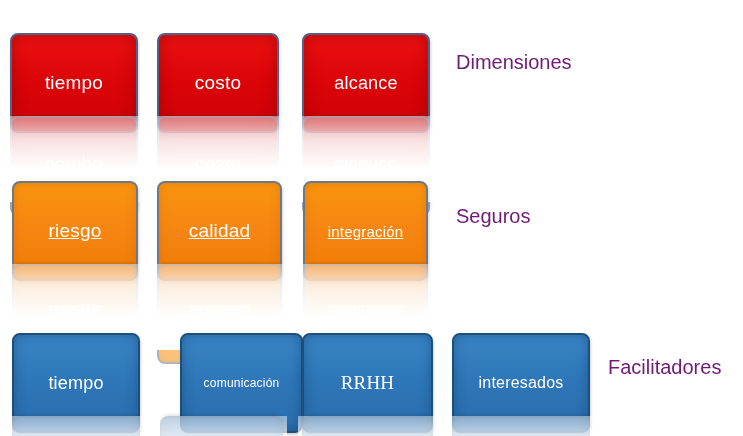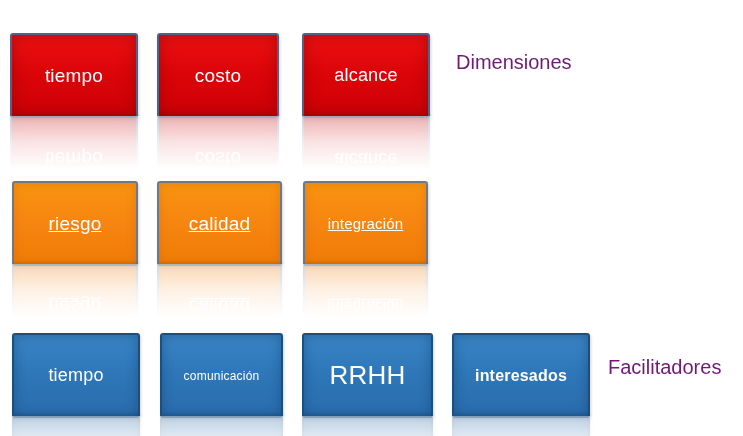--- a/index.html
+++ b/index.html
@@ -16,22 +16,22 @@
     overflow: hidden;
   }
   .box-wrap {
     position: absolute;
   }
   .box {
     position: absolute;
     top: 0;
     left: 0;
     width: 100%;
-    height: 85px;
-    border-radius: 3px;
+    height: 100px;
+    border-radius: 8px;
     border: 2px solid transparent;
     box-sizing: border-box;
     display: flex;
     align-items: center;
     justify-content: center;
     color: #ffffff;
     letter-spacing: 0.2px;
     white-space: nowrap;
   }
   .t-red {
@@ -84,20 +84,21 @@
     <div class="box-wrap" style="left: 157px; top: 33px; width: 122px;">
       <div class="box t-red" style="border-color: rgb(81, 97, 138); font-size: 19px;">costo</div>
       <div class="box t-red mirror" style="border-color: rgb(81, 97, 138); font-size: 19px;">costo</div>
       <div class="fade"></div>
     </div>
     <div class="box-wrap" style="left: 302px; top: 33px; width: 128px;">
       <div class="box t-red" style="border-color: rgb(81, 97, 138); font-size: 18px;">alcance</div>
       <div class="box t-red mirror" style="border-color: rgb(81, 97, 138); font-size: 18px;">alcance</div>
       <div class="fade"></div>
     </div>
+    <div class="row-label" style="left: 456px; top: 205px;">Seguros</div>
     <div class="box-wrap" style="left: 12px; top: 181px; width: 126px;">
       <div class="box t-orange" style="border-color: rgb(110, 121, 136); font-size: 19px;">riesgo</div>
       <div class="box t-orange mirror" style="border-color: rgb(110, 121, 136); font-size: 19px;">riesgo</div>
       <div class="fade"></div>
     </div>
     <div class="box-wrap" style="left: 157px; top: 181px; width: 125px;">
       <div class="box t-orange" style="border-color: rgb(110, 121, 136); font-size: 19px;">calidad</div>
       <div class="box t-orange mirror" style="border-color: rgb(110, 121, 136); font-size: 19px;">calidad</div>
       <div class="fade"></div>
     </div>
@@ -106,27 +107,27 @@
       <div class="box t-orange mirror" style="border-color: rgb(110, 121, 136); font-size: 15px;">integración</div>
       <div class="fade"></div>
     </div>
     <div class="row-label" style="left: 608px; top: 356px;">Facilitadores</div>
     <div class="box-wrap" style="left: 12px; top: 333px; width: 128px;">
       <div class="box t-blue" style="border-color: rgb(29, 79, 124); font-size: 18px;">tiempo</div>
       <div class="box t-blue mirror" style="border-color: rgb(29, 79, 124); font-size: 18px;">compras</div>
       <div class="fade"></div>
     </div>
     <div class="box-wrap" style="left: 160px; top: 333px; width: 123px;">
-      <div class="box t-blue" style="border-color: rgb(29, 79, 124); font-size: 12px;">comunicación</div>
+      <div class="box t-blue" style="border-color: rgb(29, 79, 124); font-size: 12px; margin-left: 20px;">comunicación</div>
       <div class="box t-blue mirror" style="border-color: rgb(29, 79, 124); font-size: 12px;">comunicación</div>
       <div class="fade"></div>
     </div>
     <div class="box-wrap" style="left: 302px; top: 333px; width: 131px;">
-      <div class="box t-blue" style="border-color: rgb(29, 79, 124); font-size: 26px;">RRHH</div>
+      <div class="box t-blue" style="border-color: rgb(29, 79, 124); font-size: 19px; font-family: Liberation Serif, serif;">RRHH</div>
       <div class="box t-blue mirror" style="border-color: rgb(29, 79, 124); font-size: 19px;">RRHH</div>
       <div class="fade"></div>
     </div>
     <div class="box-wrap" style="left: 452px; top: 333px; width: 138px;">
-      <div class="box t-blue" style="border-color: rgb(29, 79, 124); font-size: 16px; font-weight: bold;">interesados</div>
+      <div class="box t-blue" style="border-color: rgb(29, 79, 124); font-size: 16px;">interesados</div>
       <div class="box t-blue mirror" style="border-color: rgb(29, 79, 124); font-size: 16px;">interesados</div>
       <div class="fade"></div>
     </div>
   </div>
 
 </body></html>

